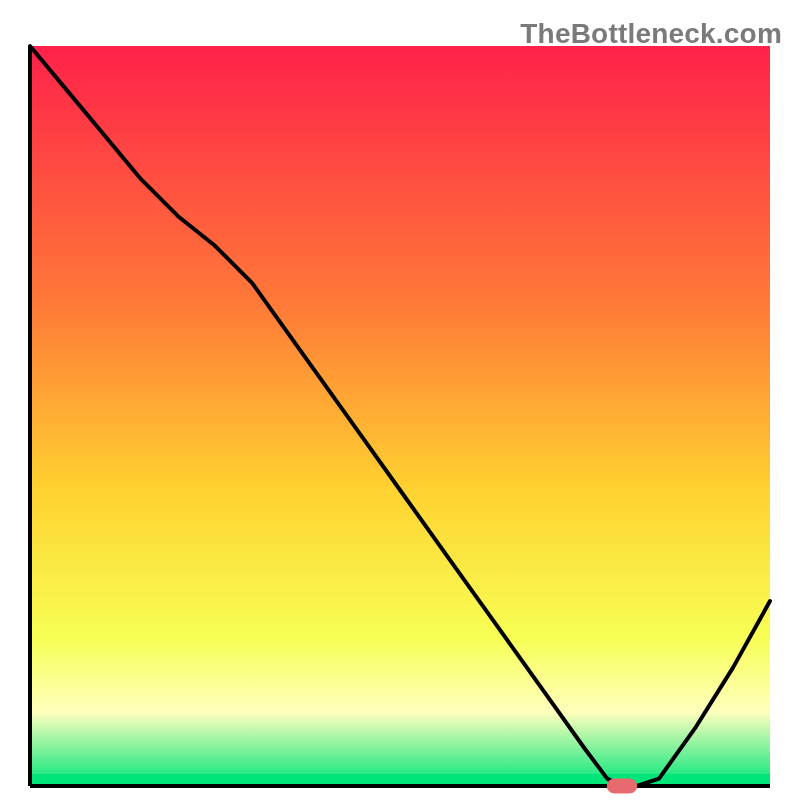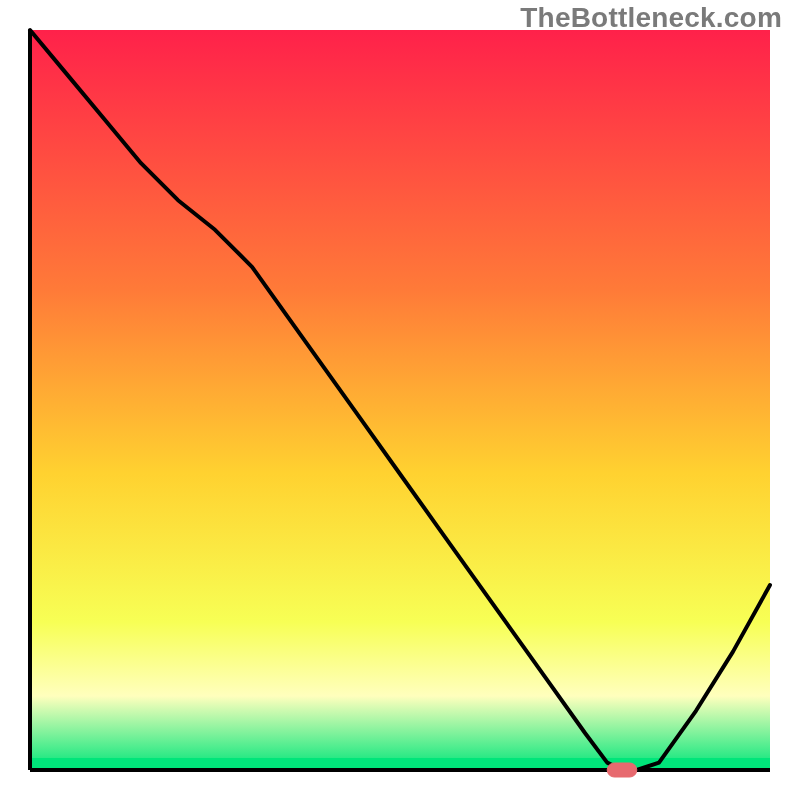--- a/index.html
+++ b/index.html
@@ -6,20 +6,21 @@
   margin: 0;
   padding: 0;
   width: 800px;
   height: 800px;
   background: #fff;
 }
 .chart-container {
   position: relative;
   width: 800px;
   height: 644px;
+  margin-top: 16px;
 }
 .watermark {
   position: absolute;
   top: 2px;
   right: 18px;
   font-family: Arial, Helvetica, sans-serif;
   font-size: 28px;
   font-weight: bold;
   color: #7a7a7a;
   letter-spacing: 0.2px;

